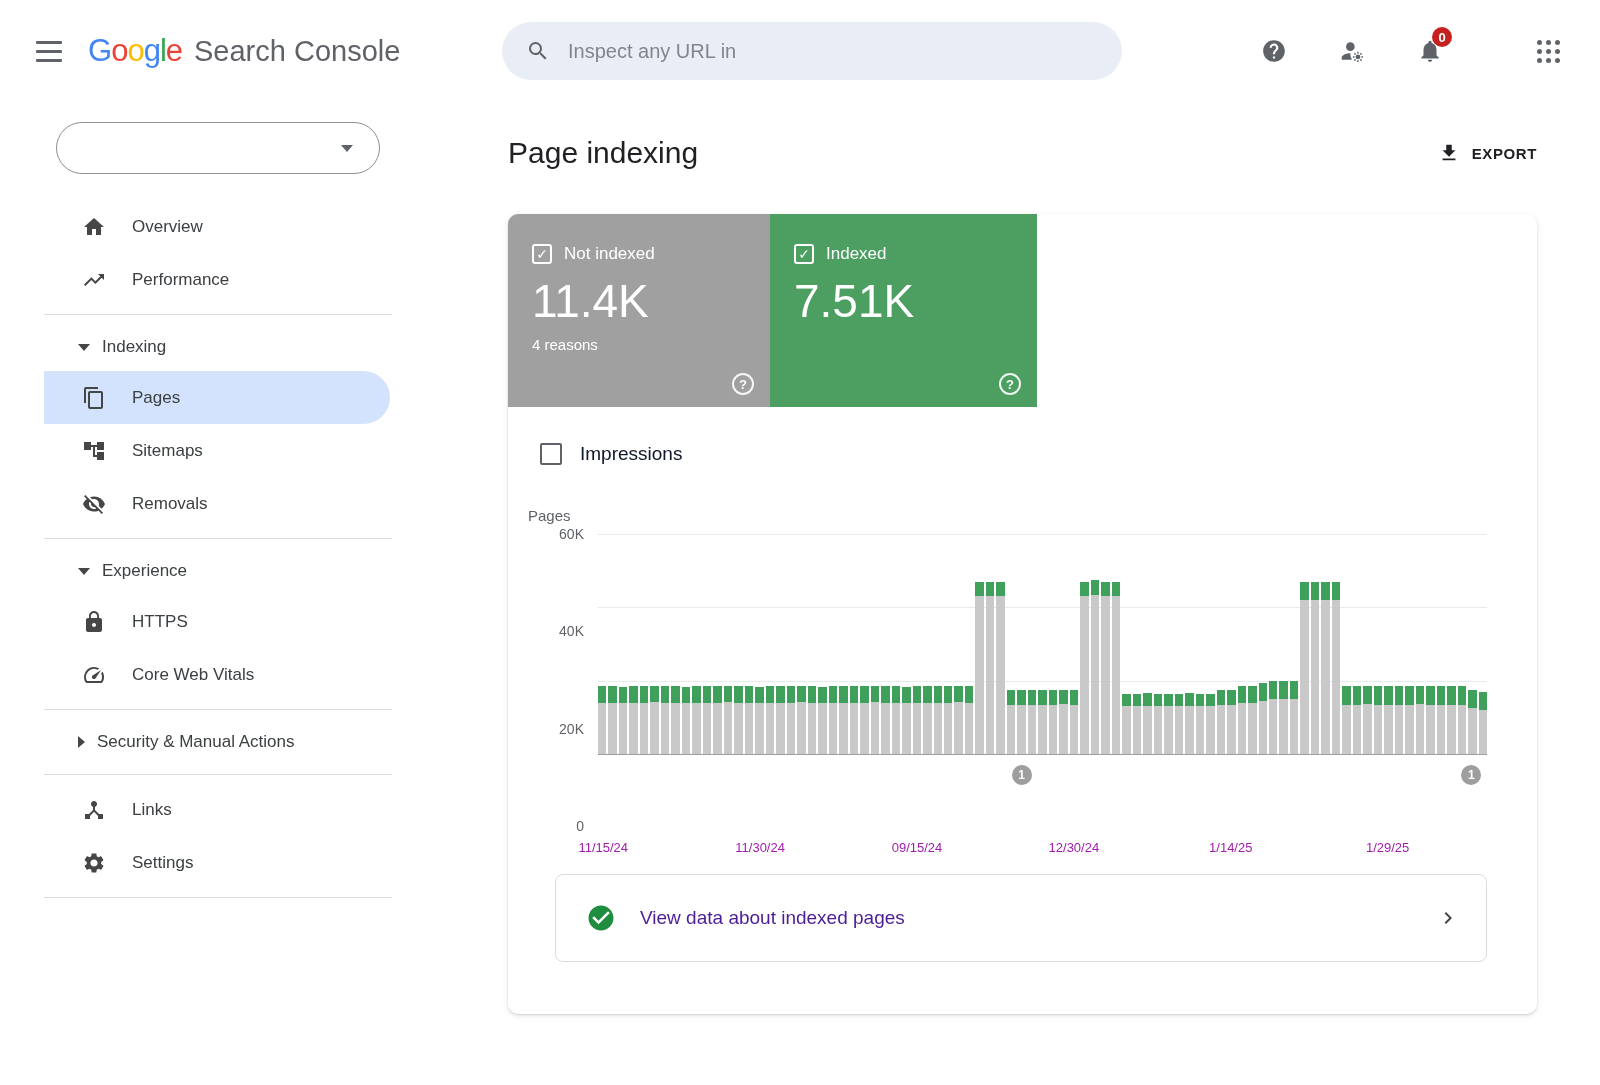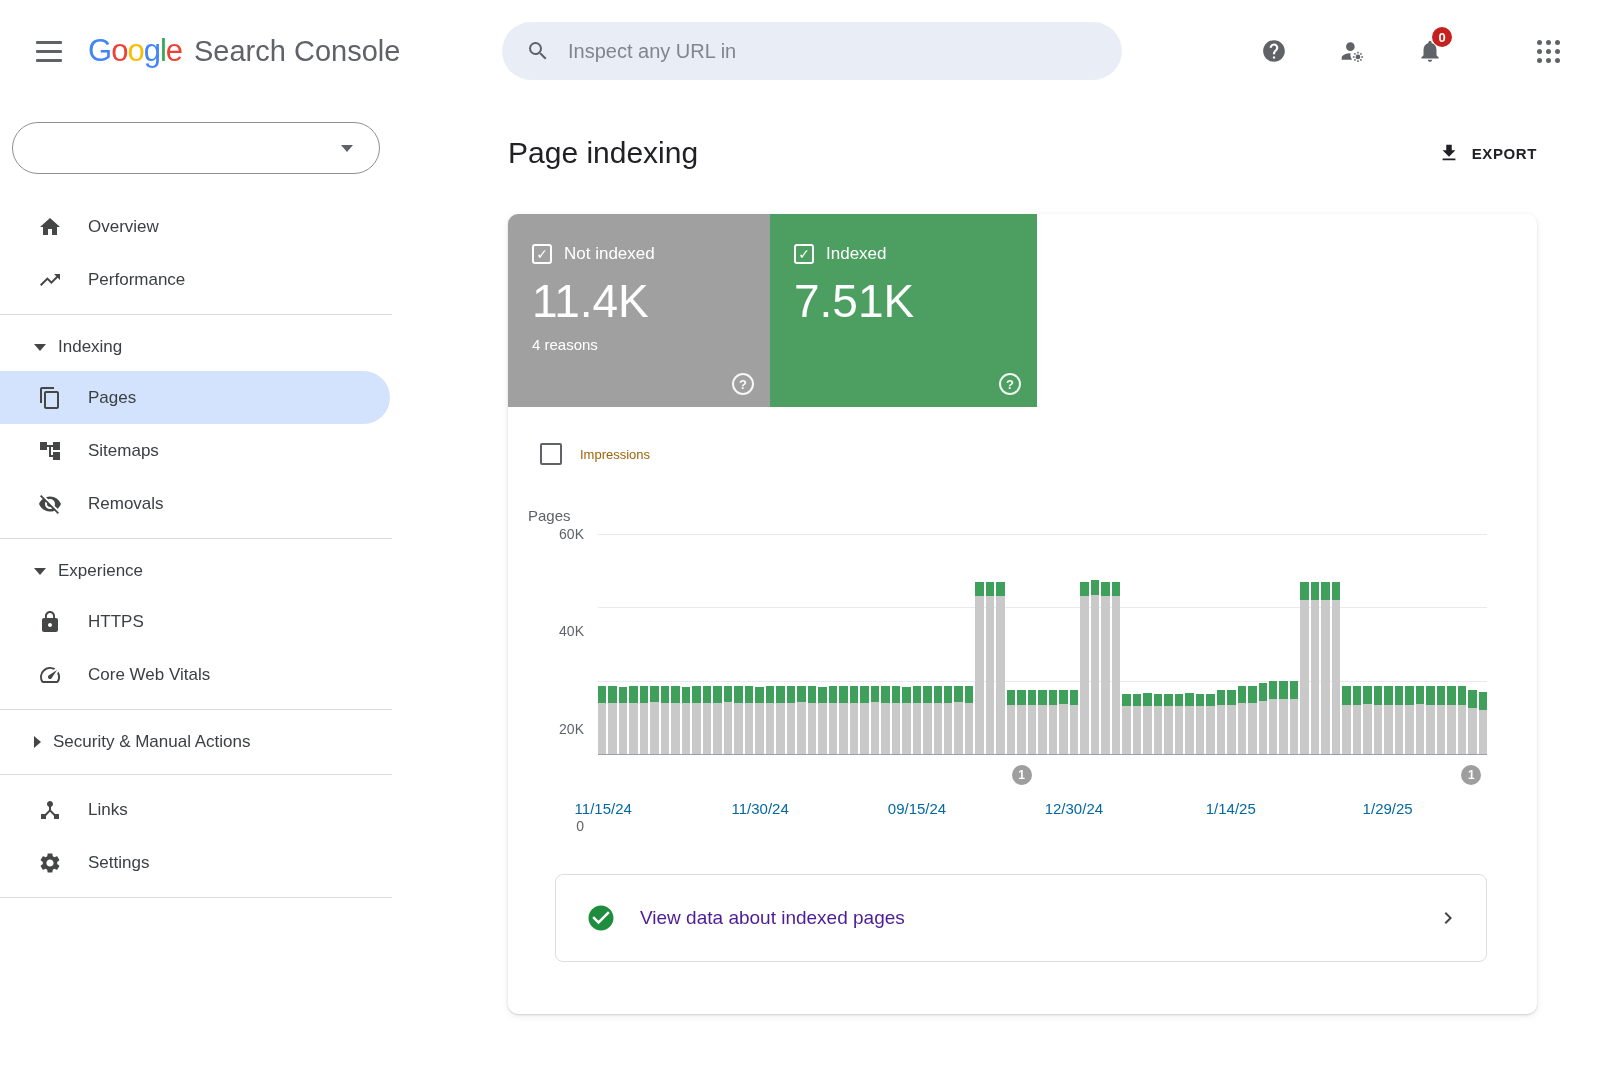--- a/index.html
+++ b/index.html
@@ -24,21 +24,21 @@
   .icon-btn svg { width:26px; height:26px; fill:#5f6368; }
   .badge { position:absolute; top:-2px; right:0px; min-width:20px; height:20px; border-radius:10px;
     background:var(--badge-red); color:#fff; font-size:13px; font-weight:700;
     display:flex; align-items:center; justify-content:center; padding:0 5px; }
   .apps-grid { display:grid; grid-template-columns:repeat(3,5px); grid-template-rows:repeat(3,5px); gap:4px; }
   .apps-grid i { width:5px; height:5px; border-radius:50%; background:#5f6368; }
   .icon-btn.apps { margin-left:40px; }
 
   
   .layout { display:flex; height:983px; }
-  .sidebar { width:392px; flex:0 0 392px; padding-top:18px; }
+  .sidebar { width:392px; flex:0 0 392px; padding-top:18px;padding-left:44px; }
   .prop-select { margin:2px 12px 26px 12px; height:52px; border:1px solid #8e918f; border-radius:26px;
     display:flex; align-items:center; padding:0 22px; cursor:pointer; position:relative; }
   .prop-select .caret { position:absolute; right:26px; width:0; height:0;
     border-left:6px solid transparent; border-right:6px solid transparent; border-top:7px solid #5f6368; }
   .nav-item { height:53px; display:flex; align-items:center; padding-left:38px; gap:26px;
     font-size:17px; color:#3c4043; cursor:pointer; border-radius:0 28px 28px 0; margin-right:2px; }
   .nav-item svg { width:24px; height:24px; fill:#444746; flex:0 0 24px; }
   .nav-item.selected { background:var(--nav-selected); }
   .nav-section { height:48px; display:flex; align-items:center; padding-left:34px; gap:12px;
     font-size:17px; color:#3c4043; cursor:pointer; }
@@ -70,39 +70,39 @@
     display:flex; align-items:center; justify-content:center; font-size:14px; color:#fff; cursor:pointer; }
   .tile-value { font-size:46px; font-weight:400; margin-top:10px; }
   .tile-sub { font-size:15px; margin-top:8px; }
   .tile-help { position:absolute; right:16px; bottom:12px; width:22px; height:22px; border-radius:50%;
     border:2px solid rgba(255,255,255,.9); color:rgba(255,255,255,.95); font-size:13px; font-weight:700;
     display:flex; align-items:center; justify-content:center; cursor:pointer; }
 
   
   .impressions-row { display:flex; align-items:center; gap:18px; margin:36px 0 0 32px; cursor:pointer; }
   .imp-check { width:22px; height:22px; border:2px solid #5f6368; border-radius:2px; background:#fff; }
-  .imp-label { font-size:13px; color:#a16207; }
+  .imp-label { font-size:19px; color:#0f172a; }
 
   
   .chart-wrap { margin:42px 50px 0 20px; }
   .chart-ylabel { font-size:15px; color:#5f6368; margin-bottom:10px; }
   .chart-area { display:flex; }
   .chart-y { position:relative; width:56px; flex:0 0 56px; margin-right:14px; }
   .ytick { position:absolute; right:0; transform:translateY(-50%); font-size:14px; color:#5f6368; }
   .chart-main { flex:1; }
   .chart-plot { position:relative; height:220px; }
   .gridline { position:absolute; left:0; right:0; height:1px; background:#e8eaed; }
   .gridline.baseline { background:#9aa0a6; }
   .bars { position:absolute; left:0; right:0; top:0; bottom:0; display:flex; align-items:flex-end; gap:2px; }
   .bar-slot { flex:1; display:flex; flex-direction:column; justify-content:flex-end; height:100%; }
   .marker { position:absolute; top:calc(100% + 11px); transform:translateX(-50%); width:20px; height:20px;
     border-radius:50%; background:#9e9e9e; color:#fff; font-size:12px; font-weight:700;
     display:flex; align-items:center; justify-content:center; cursor:pointer; }
   .chart-x { position:relative; height:26px; margin-top:46px; }
-  .xtick { position:absolute; transform:translateX(-50%); font-size:15px; color:#0369a1; white-space:nowrap; }
+  .xtick { position:absolute; transform:translateX(-50%); font-size:13px; color:#a21caf; white-space:nowrap;margin-top:40px; }
 
   
   .footer-card { margin:48px 50px 0 47px; height:88px; border:1px solid #dadce0; border-radius:8px;
     display:flex; align-items:center; padding:0 26px 0 30px; gap:24px; cursor:pointer; }
   .footer-card svg.check { width:30px; height:30px; fill:#1e8e3e; }
   .footer-text { font-size:19px; color:#4c1d95; }
   .footer-card svg.chev { width:24px; height:24px; fill:#444746; margin-left:auto; }
 </style>
 </head>
 <body>

